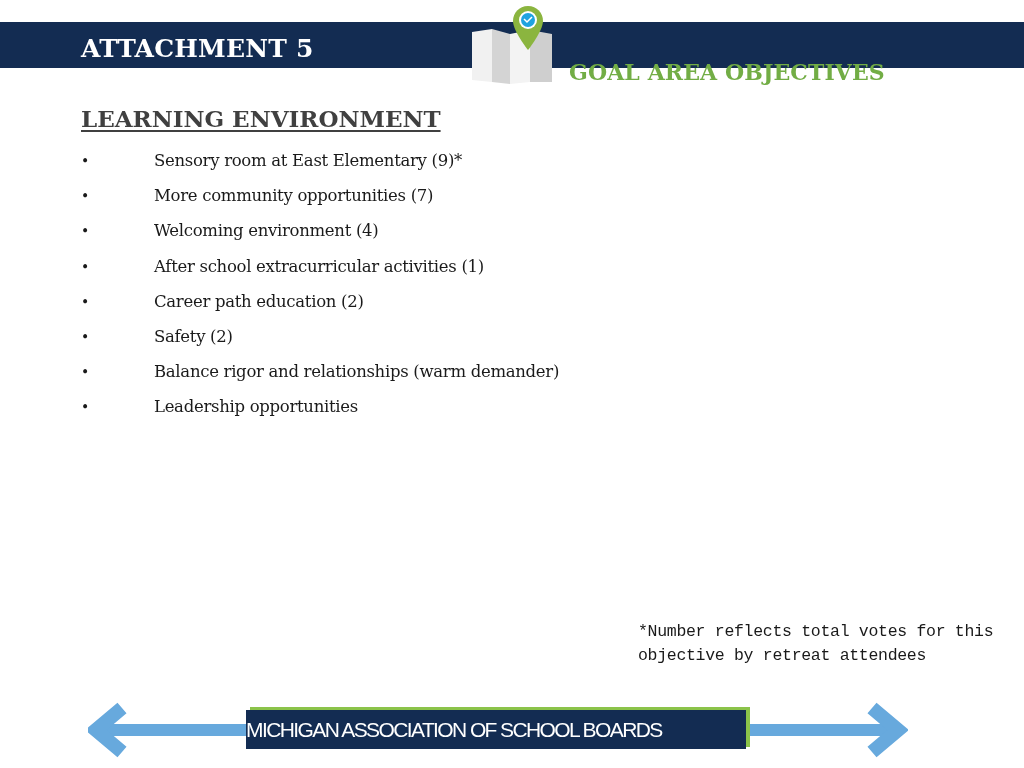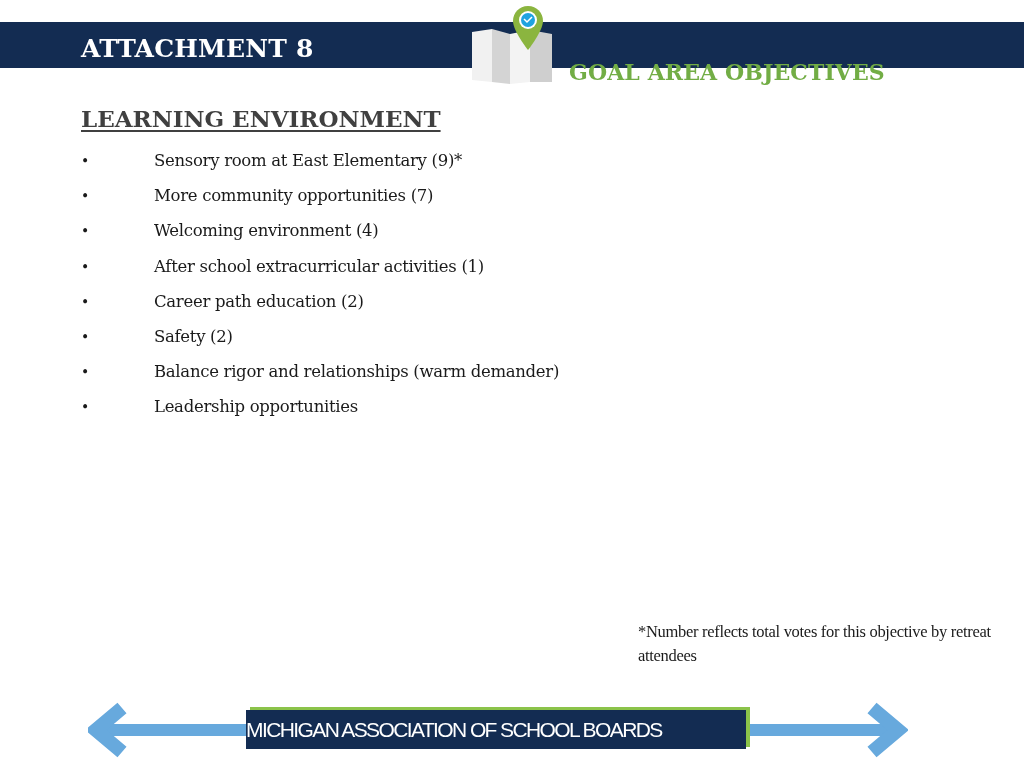--- a/index.html
+++ b/index.html
@@ -97,21 +97,21 @@
       left: 25px;
       top: 0;
       letter-spacing: -0.3px;
       margin-left: 48px;
     }
     .footnote {
       position: absolute;
       left: 638px;
       top: 620px;
       width: 360px;
-      font-family: Liberation Serif, serif;
+      font-family: Liberation Mono, monospace;
       font-size: 16.5px;
       line-height: 24px;
       color: #1a1a1a;
       letter-spacing: -0.3px;
     }
     .footer-arrow {
       position: absolute;
       left: 88px;
       top: 700px;
       width: 820px;
@@ -142,21 +142,21 @@
       color: #ffffff;
       letter-spacing: -1.6px;
       white-space: nowrap;
     }
   </style>
 </head>
 <body>
 
 <div class="header-bar"></div>
 
-<div class="header-title">ATTACHMENT 8</div>
+<div class="header-title">ATTACHMENT 5</div>
 
 <svg class="map-icon" viewBox="0 0 84 80" xmlns="http://www.w3.org/2000/svg">
 
   <polygon points="2,28 22,25 22,78 2,76" fill="#f1f1f1"></polygon>
   <polygon points="22,25 40,30 40,80 22,78" fill="#d4d4d4"></polygon>
   <polygon points="40,30 60,26 60,78 40,80" fill="#f3f3f3"></polygon>
   <polygon points="60,26 82,30 82,78 60,78" fill="#cfcfcf"></polygon>
 
   <path d="M58,2 C49,2 43,9 43,17 C43,27 58,46 58,46 C58,46 73,27 73,17 C73,9 67,2 58,2 Z" fill="#8bb53f"></path>
   <circle cx="58" cy="16" r="9" fill="#ffffff"></circle>

